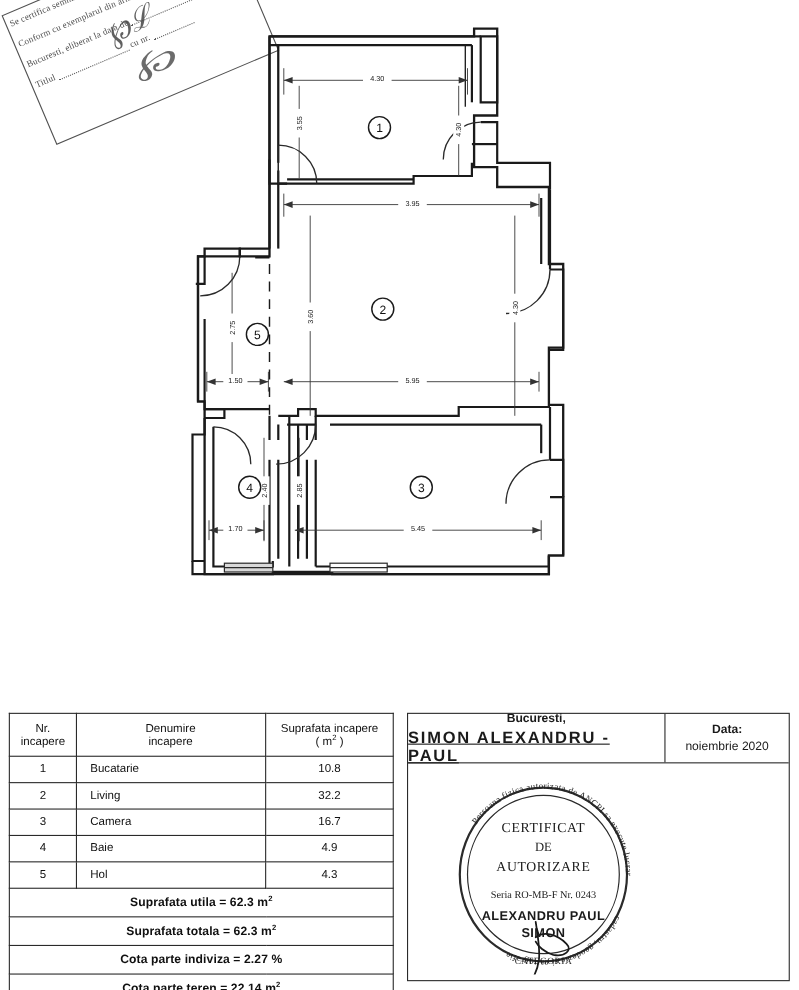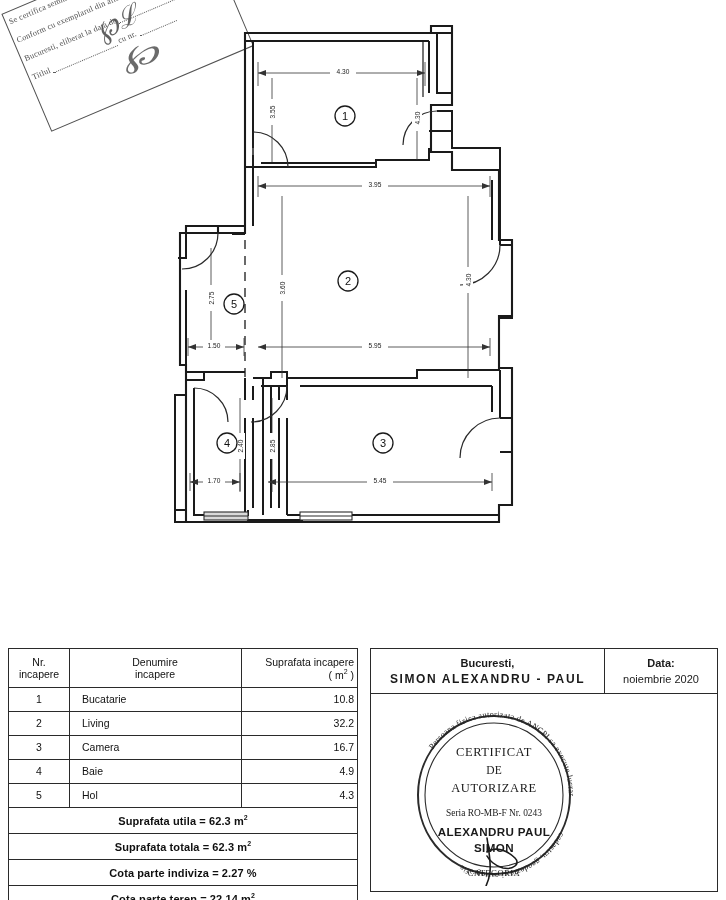--- a/index.html
+++ b/index.html
@@ -73,41 +73,41 @@
     padding:2px 3px;
     text-align:center;
     font-weight:normal;
     color:#101010;
     line-height:1.15;
   }
   #room-schedule thead th{height:34px;font-size:10.5px;}
   #room-schedule tbody td{height:19px;}
   #room-schedule .c-nr{width:56px;}
   #room-schedule .c-name{width:172px;text-align:left;padding-left:12px;}
-  #room-schedule .c-area{width:118px;text-align:right;}
+  #room-schedule .c-area{width:118px;}
   #room-schedule .sum td{
     height:21px;font-weight:bold;font-size:11px;letter-spacing:.1px;
   }
   .sup{font-size:7px;vertical-align:super;}
 
   #cert-block{
     position:absolute;left:370px;top:648px;
     width:348px;height:244px;
     border:1px solid #2a2a2a;
     box-sizing:border-box;
   }
   #cert-head{
     display:flex;height:44px;border-bottom:1px solid #2a2a2a;
   }
   #cert-exec{
     flex:1;border-right:1px solid #2a2a2a;
     display:flex;flex-direction:column;align-items:center;justify-content:center;
   }
   #cert-exec .lbl{font-size:11px;font-weight:bold;}
-  #cert-exec .nm{font-size:12px;font-weight:bold;letter-spacing:1.6px;margin-top:3px;}
+  #cert-exec .nm{font-size:15px;font-weight:bold;letter-spacing:1.6px;margin-top:3px;text-decoration:underline;}
   #cert-date{
     width:112px;
     display:flex;flex-direction:column;align-items:center;justify-content:center;
   }
   #cert-date .lbl{font-size:11px;font-weight:bold;}
   #cert-date .val{font-size:11px;margin-top:4px;}
 
   #cert-body{position:relative;height:198px;}
   #round-stamp{
     position:absolute;left:32px;top:6px;

